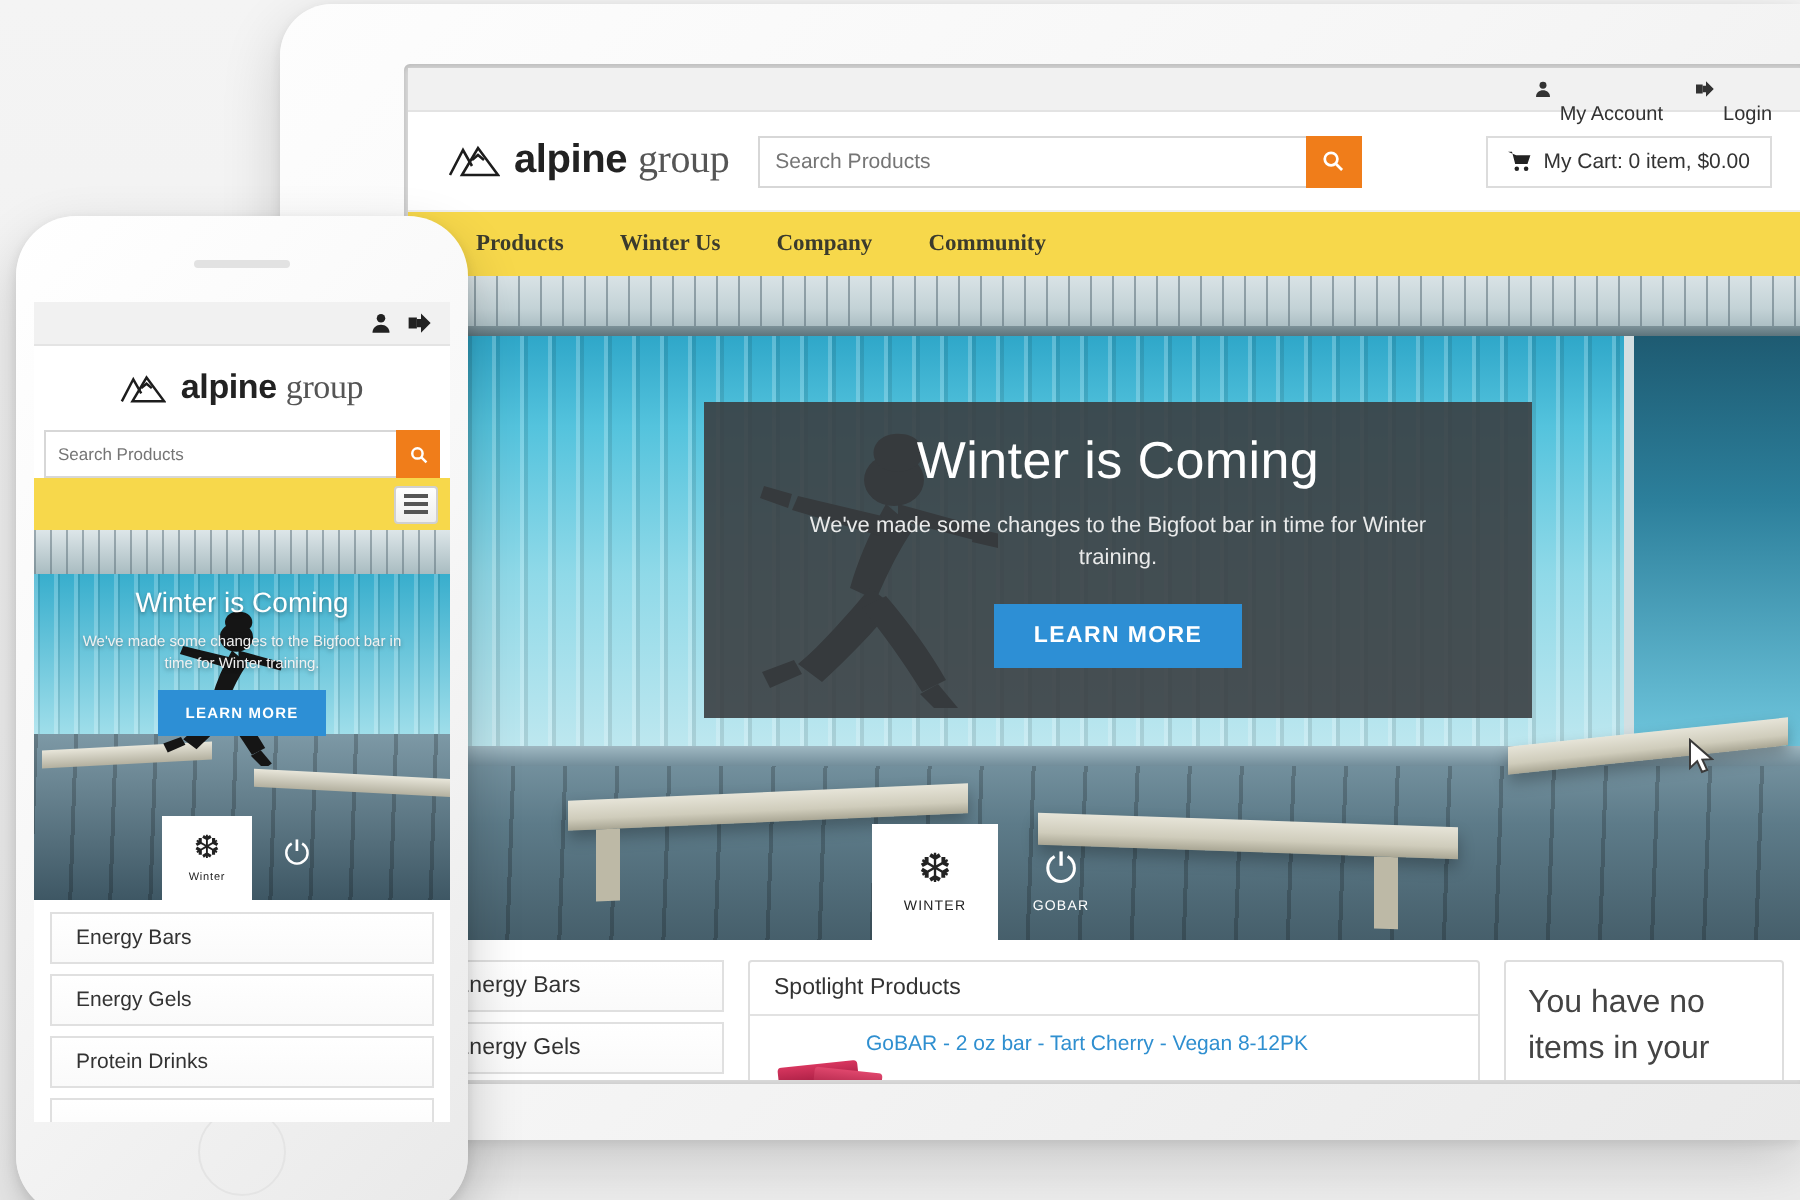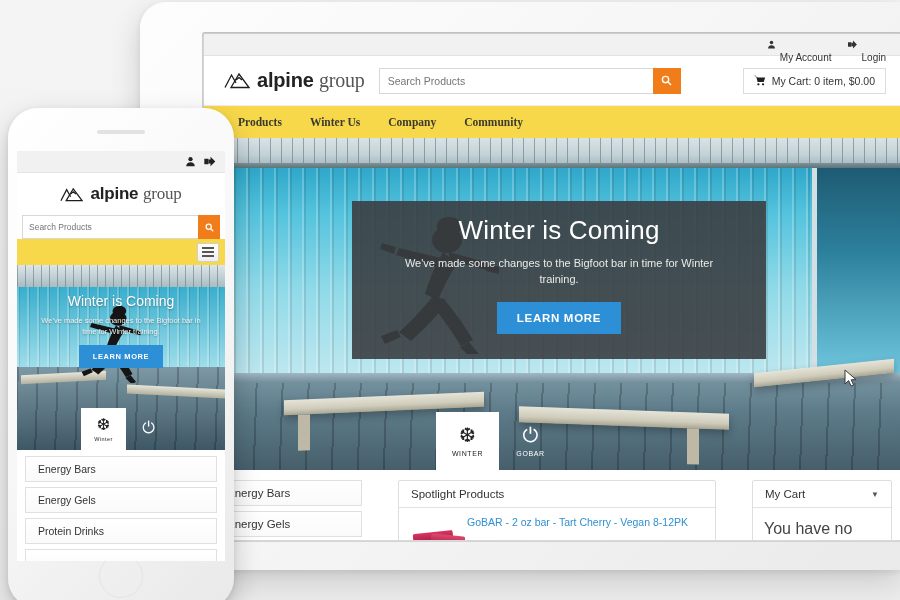--- a/index.html
+++ b/index.html
@@ -170,30 +170,30 @@
   .t-tab .gl { font-size: 20px; line-height:1; }
   .t-tab .lb { font-size: 7px; letter-spacing: .6px; }
   .t-tab.active .gl, .t-tab.active .lb { color:#222; }
   .t-tab.idle { color:#fff; }
   .t-tab.idle .gl, .t-tab.idle .lb { color:#fff; }
 
   .cursor-arrow { position:absolute; pointer-events:none; }
 
   
   .t-bottom { display:flex; gap:12px; padding: 10px 12px 0 10px; background:#fff; height: 80px; }
-  .panel { border:1px solid #dedede; background:#fff; border-radius:2px;margin-left:24px; }
+  .panel { border:1px solid #dedede; background:#fff; border-radius:2px; }
   .col-left { width: 148px; }
   .cat { border:1px solid #e0e0e0; background:linear-gradient(180deg,#fff,#fafafa); height:26px;
          display:flex; align-items:center; padding-left:12px; font-size:11.5px; color:#333;
          margin-bottom:5px; cursor:pointer; }
   .col-mid { flex:1; }
   .panel-head { height:27px; border-bottom:1px solid #e2e2e2; display:flex; align-items:center;
                 padding:0 12px; font-size:11.5px; color:#333; }
   .panel-head .caret { margin-left:auto; font-size:8px; color:#555; }
-  .prod-row { display:flex; padding:8px 10px 0; gap:10px; }
+  .prod-row { display:flex; padding:8px 10px 0; }
   .prod-thumb { width:48px; height:34px; flex:none; position:relative; }
   .prod-thumb .bar { position:absolute; left:4px; top:16px; width:40px; height:9px;
                      background:linear-gradient(180deg,#d8365f,#a91f44); border-radius:2px; transform:rotate(-6deg); }
   .prod-thumb .bar2 { position:absolute; left:22px; top:19px; width:34px; height:8px;
                      background:linear-gradient(180deg,#e0476d,#b52a4e); border-radius:2px; transform:rotate(6deg); }
   .prod-info a { display:block; font-size:10.5px; color:#2f8fd0; text-decoration:none; cursor:pointer; }
   .prod-info .sku { margin-top:5px; font-size:11px; color:#333; }
   .col-right { width: 140px; }
   .cart-body { padding: 9px 11px; font-size:16px; color:#444; line-height:1.45; }
 
@@ -396,24 +396,20 @@
                 <span class="bar"></span>
                 <span class="bar2"></span>
               </div>
               <div class="prod-info">
                 <a>GoBAR - 2 oz bar - Tart Cherry - Vegan 8-12PK</a>
               </div>
             </div>
           </div>
 
           <div class="col-right panel">
-            <div class="panel-head">
-              <span>My Cart</span>
-              <span class="caret">▼</span>
-            </div>
             <div class="cart-body">You have no items in your shopping cart.</div>
           </div>
         </div>
 
       </div>
     </div>
   </div>
 
   <div id="phone">
     <div id="phone-speaker"></div>

